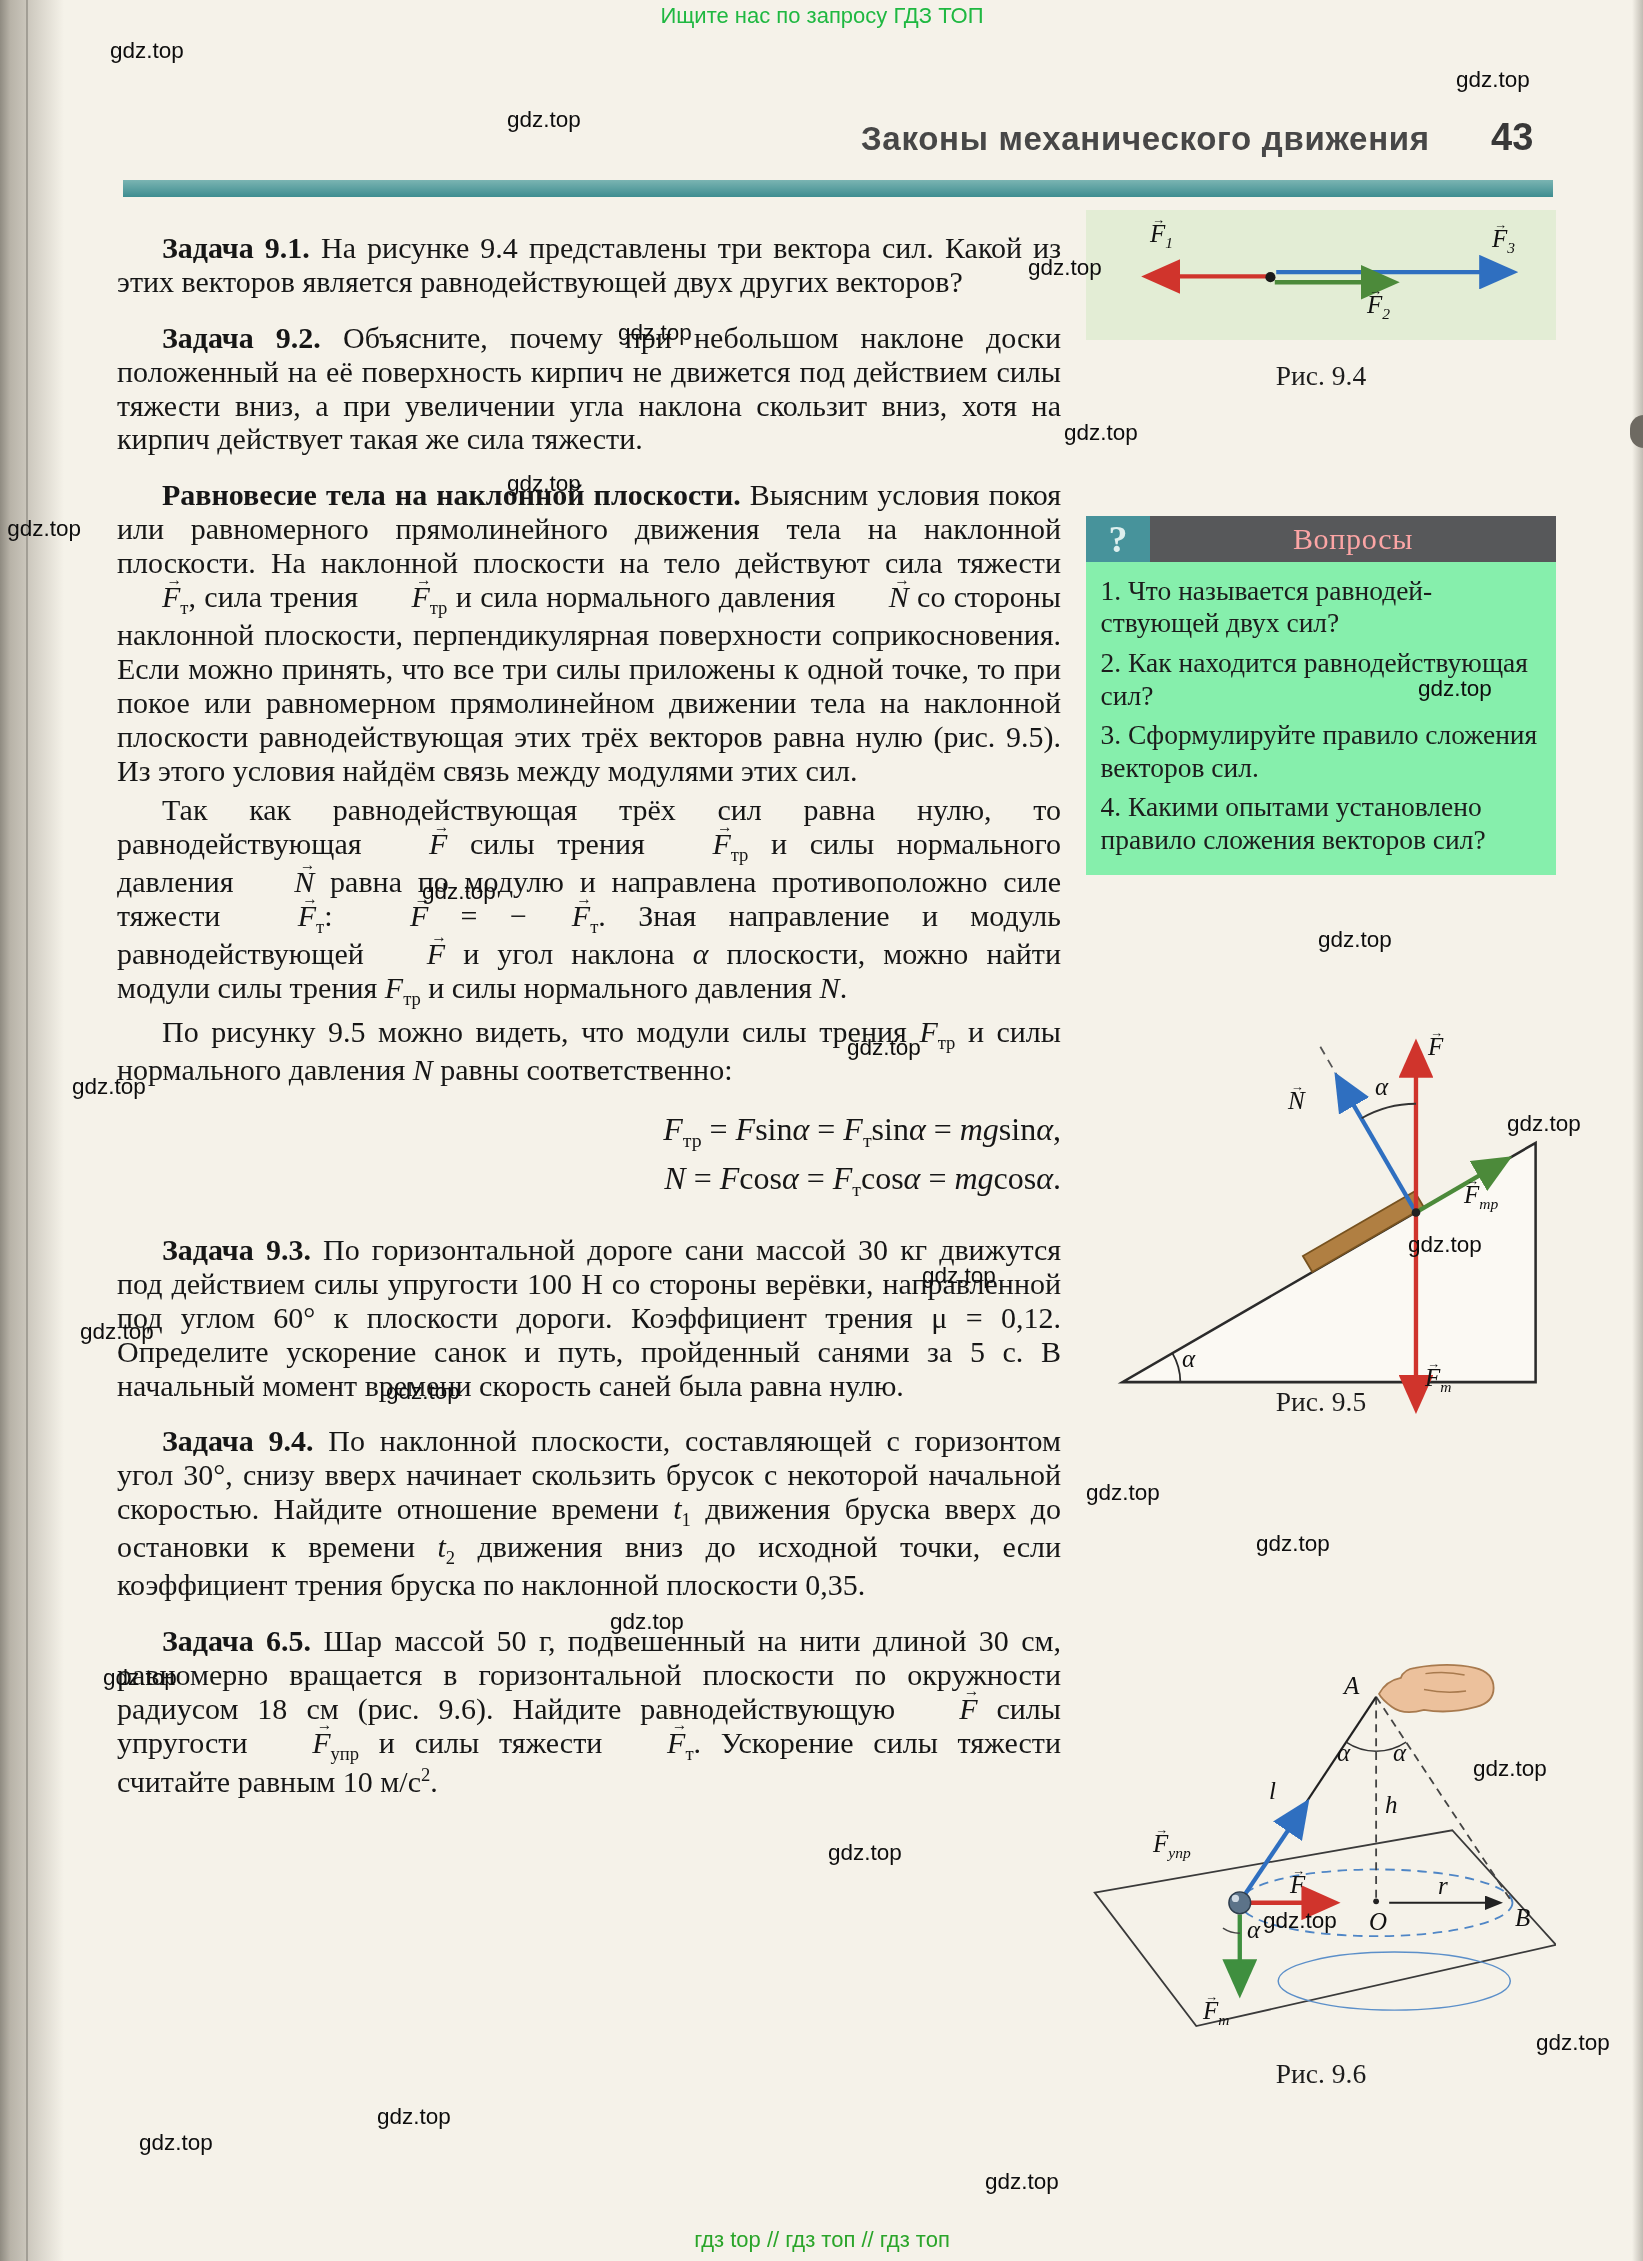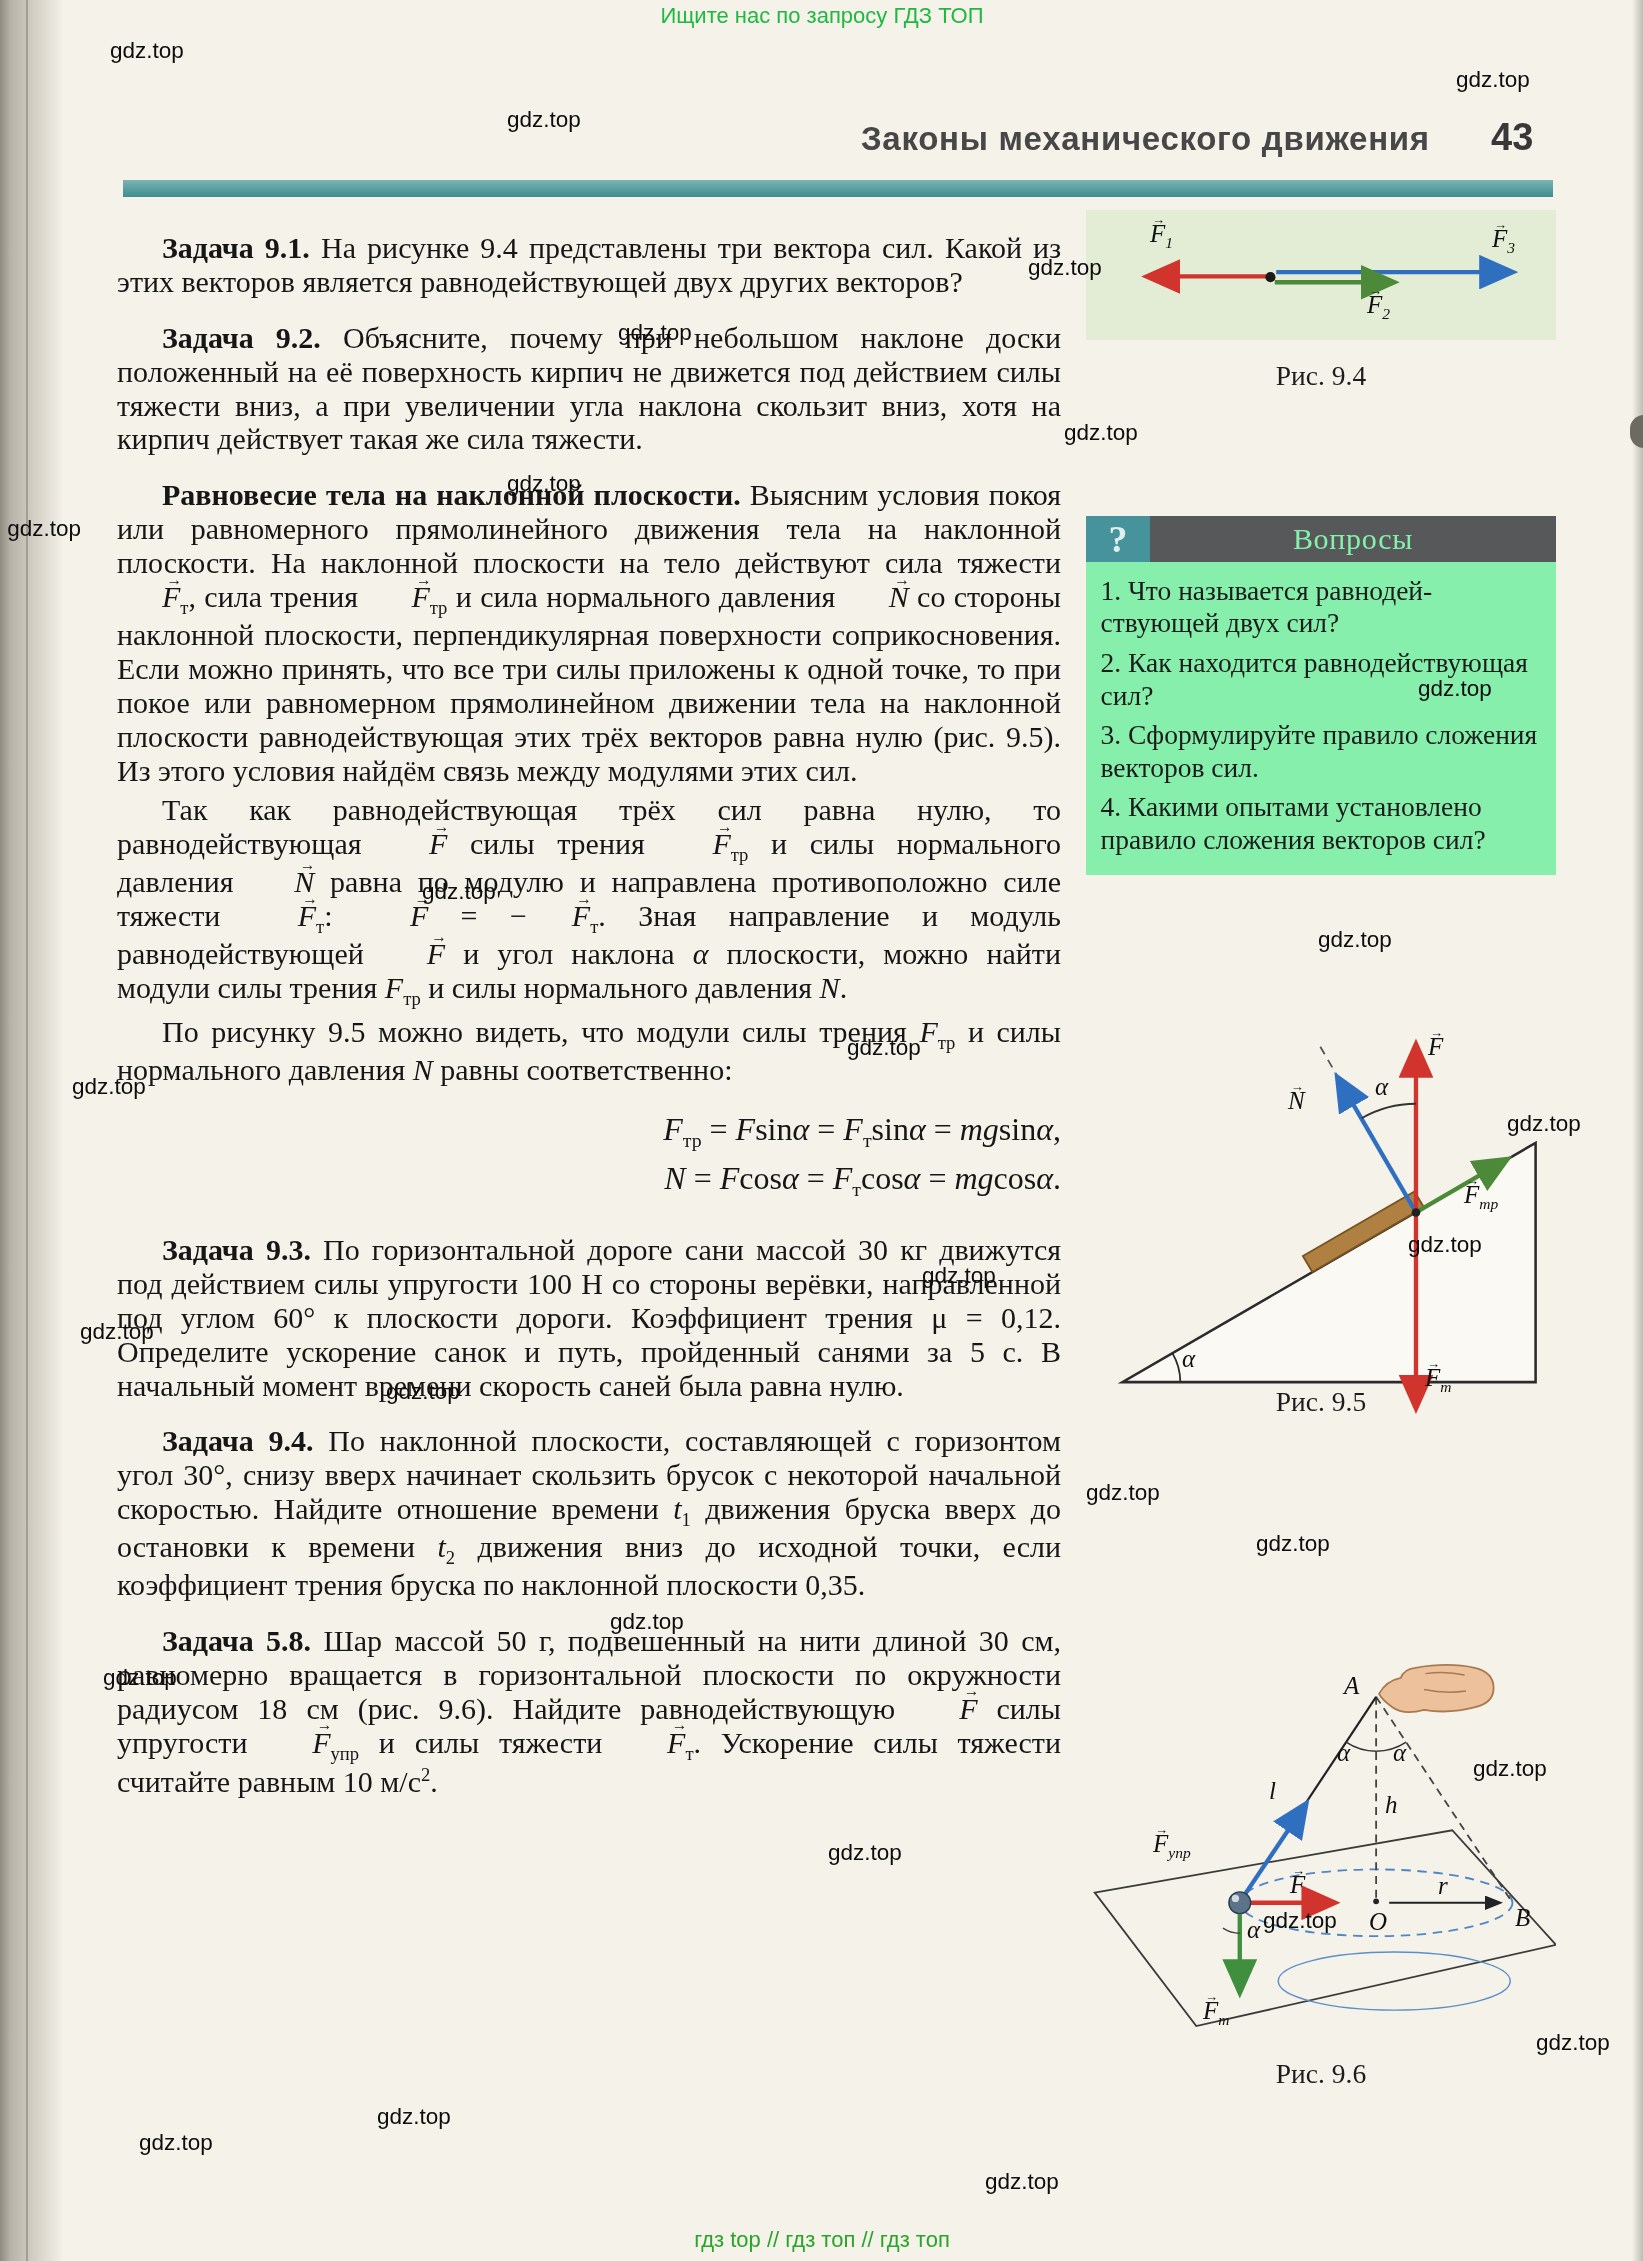--- a/index.html
+++ b/index.html
@@ -42,21 +42,21 @@
   
   .v { font-style:italic; display:inline-block; position:relative; }
   .v::after { content:"\2192"; position:absolute; left:55%; transform:translateX(-50%);
     top:-0.60em; font-size:0.52em; font-style:normal; }
 
   
   .questions { position:absolute; left:1086px; top:516px; width:470px; z-index:5;}
   .q-header { display:flex; height:46px; }
   .q-mark { width:64px; background:#47939b; color:#ddefee; font-size:38px; font-weight:bold;
     display:flex; align-items:center; justify-content:center;}
-  .q-title { flex:1; background:#57585a; color:#86efac; display:flex; align-items:center;
+  .q-title { flex:1; background:#57585a; color:#fca5a5; display:flex; align-items:center;
     justify-content:center; font-size:30px; letter-spacing:0.7px;}
   .q-body { background:#86efac; padding:13px 14.5px 19px; font-size:27.5px; line-height:1.18; color:#1c1c1c;}
   .q-item { margin-top:7.2px; }
   .q-item:first-child { margin-top:0; }
 
   
   .fig-panel94 { position:absolute; left:1086px; top:210px; width:470px; height:130px; background:#e3edd5; z-index:4;}
   .fig95 { position:absolute; left:1086px; top:987px; width:470px; height:435px; z-index:4;}
   .fig96 { position:absolute; left:1086px; top:1662px; width:470px; height:388px; z-index:4;}
   .fig-panel94 svg, .fig95 svg, .fig96 svg { position:absolute; left:0; top:0; }
@@ -91,21 +91,21 @@
   <p class="gap-a"><b>Задача 9.2.</b> Объясните, почему при небольшом наклоне доски положенный на её поверхность кирпич не движется под действием силы тяжести вниз, а при увеличении угла наклона скользит вниз, хотя на кирпич действует такая же сила тяжести.</p>
   <p class="gap-a"><b>Равновесие тела на наклонной плоскости.</b> Выясним условия покоя или равномерного прямолинейного движения тела на наклонной плоскости. На наклонной плоскости на тело действуют сила тяжести <span class="v">F</span><sub>т</sub>, сила трения <span class="v">F</span><sub>тр</sub> и сила нормального давления <span class="v">N</span> со стороны наклонной плоскости, перпендикулярная поверхности соприкосновения. Если можно принять, что все три силы приложены к одной точке, то при покое или равномерном прямолинейном движении тела на наклонной плоскости равнодействующая этих трёх векторов равна нулю (рис. 9.5). Из этого условия найдём связь между модулями этих сил.</p>
   <p class="gap-s">Так как равнодействующая трёх сил равна нулю, то равнодействующая <span class="v">F</span> силы трения <span class="v">F</span><sub>тр</sub> и силы нормального давления <span class="v">N</span> равна по модулю и направлена противоположно силе тяжести <span class="v">F</span><sub>т</sub>: <span class="v">F</span> = −<span class="v">F</span><sub>т</sub>. Зная направление и модуль равнодействующей <span class="v">F</span> и угол наклона <i>α</i> плоскости, можно найти модули силы трения <i>F</i><sub>тр</sub> и силы нормального давления <i>N</i>.</p>
   <p class="gap-s">По рисунку 9.5 можно видеть, что модули силы трения <i>F</i><sub>тр</sub> и силы нормального давления <i>N</i> равны соответственно:</p>
   <div class="formulas">
     <div><i>F</i><sub>тр</sub> = <i>F</i>sin<i>α</i> = <i>F</i><sub>т</sub>sin<i>α</i> = <i>mg</i>sin<i>α</i>,</div>
     <div><i>N</i> = <i>F</i>cos<i>α</i> = <i>F</i><sub>т</sub>cos<i>α</i> = <i>mg</i>cos<i>α</i>.</div>
   </div>
   <p class="gap-b"><b>Задача 9.3.</b> По горизонтальной дороге сани массой 30 кг движутся под действием силы упругости 100 Н со стороны верёвки, направленной под углом 60° к плоскости дороги. Коэффициент трения μ = 0,12. Определите ускорение санок и путь, пройденный санями за 5 с. В начальный момент времени скорость саней была равна нулю.</p>
   <p class="gap-a"><b>Задача 9.4.</b> По наклонной плоскости, составляющей с горизонтом угол 30°, снизу вверх начинает скользить брусок с некоторой начальной скоростью. Найдите отношение времени <i>t</i><sub>1</sub> движения бруска вверх до остановки к времени <i>t</i><sub>2</sub> движения вниз до исходной точки, если коэффициент трения бруска по наклонной плоскости 0,35.</p>
-  <p class="gap-a"><b>Задача 5.8.</b> Шар массой 50 г, подвешенный на нити длиной 30 см, равномерно вращается в горизонтальной плоскости по окружности радиусом 18 см (рис. 9.6). Найдите равнодействующую <span class="v">F</span> силы упругости <span class="v">F</span><sub>упр</sub> и силы тяжести <span class="v">F</span><sub>т</sub>. Ускорение силы тяжести считайте равным 10 м/с<sup>2</sup>.</p>
+  <p class="gap-a"><b>Задача 6.5.</b> Шар массой 50 г, подвешенный на нити длиной 30 см, равномерно вращается в горизонтальной плоскости по окружности радиусом 18 см (рис. 9.6). Найдите равнодействующую <span class="v">F</span> силы упругости <span class="v">F</span><sub>упр</sub> и силы тяжести <span class="v">F</span><sub>т</sub>. Ускорение силы тяжести считайте равным 10 м/с<sup>2</sup>.</p>
 </div>
 
 <div class="fig-panel94">
   <svg width="470" height="130" viewBox="0 0 648 180">
     <defs>
       <marker id="a94r" markerWidth="9" markerHeight="8" refX="7.5" refY="4" orient="auto">
           <path d="M0,0L9,4L0,8Z" fill="#d0342c"></path>
         </marker>
       <marker id="a94g" markerWidth="9" markerHeight="8" refX="7.5" refY="4" orient="auto">
           <path d="M0,0L9,4L0,8Z" fill="#4c8a3a"></path>

